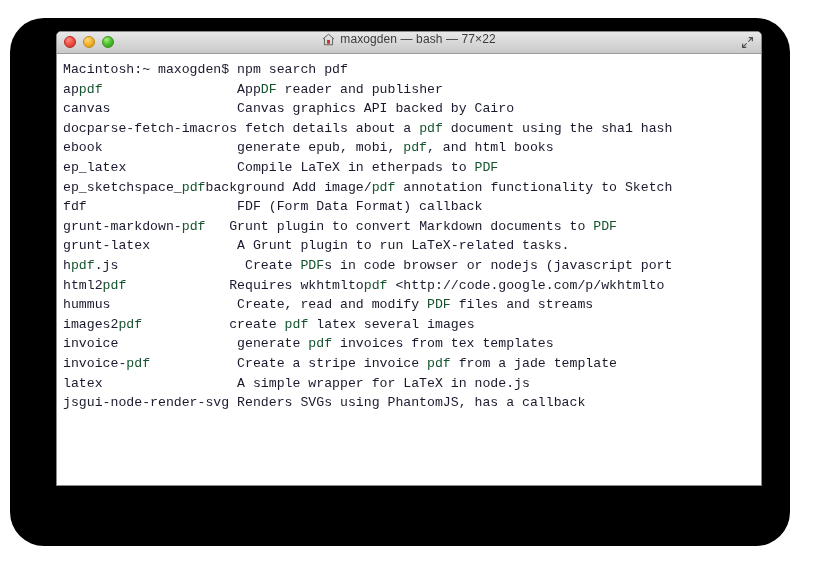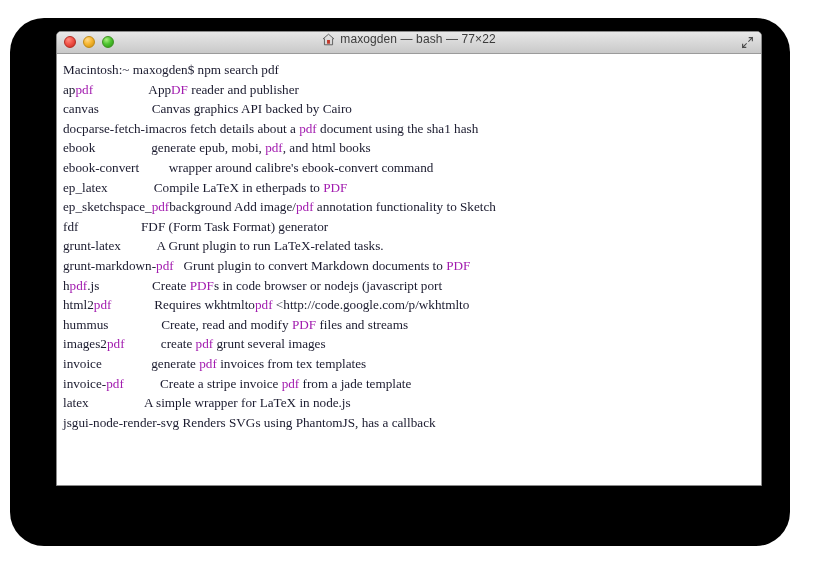--- a/index.html
+++ b/index.html
@@ -109,28 +109,28 @@
   
   #terminal-body {
     position: relative;
     padding: 6px 0 0 6px;
     background: #ffffff;
     height: 432px;
     overflow: hidden;
   }
 
   .term-line {
-    font-family: Liberation Serif, serif;
+    font-family: Liberation Mono, monospace;
     font-size: 13.2px;
     line-height: 19.6px;
     color: #1a1a2e;
     white-space: pre;
     letter-spacing: 0px;
   }
-  .hl { color: #a21caf; }
+  .hl { color: #14532d; }
 </style>
 </head>
 <body>
 
 <div id="backdrop"></div>
 
 <div id="terminal-window">
 
   <div id="titlebar">
 
@@ -157,29 +157,28 @@
       </svg>
     </div>
   </div>
 
   <div id="terminal-body">
       <div class="term-line"><span>Macintosh:~ maxogden$ npm search pdf</span></div>
       <div class="term-line"><span>ap</span><span class="hl">pdf</span><span>                 App</span><span class="hl">DF</span><span> reader and publisher</span></div>
       <div class="term-line"><span>canvas                Canvas graphics API backed by Cairo</span></div>
       <div class="term-line"><span>docparse-fetch-imacros fetch details about a </span><span class="hl">pdf</span><span> document using the sha1 hash</span></div>
       <div class="term-line"><span>ebook                 generate epub, mobi, </span><span class="hl">pdf</span><span>, and html books</span></div>
-      <div class="term-line"><span>ebook-convert         wrapper around calibre's ebook-convert command</span></div>
       <div class="term-line"><span>ep_latex              Compile LaTeX in etherpads to </span><span class="hl">PDF</span></div>
       <div class="term-line"><span>ep_sketchspace_</span><span class="hl">pdf</span><span>background Add image/</span><span class="hl">pdf</span><span> annotation functionality to Sketch</span></div>
-      <div class="term-line"><span>fdf                   FDF (Form Task Format) generator</span></div>
+      <div class="term-line"><span>fdf                   FDF (Form Data Format) callback</span></div>
+      <div class="term-line"><span>grunt-markdown-</span><span class="hl">pdf</span><span>   Grunt plugin to convert Markdown documents to </span><span class="hl">PDF</span></div>
       <div class="term-line"><span>grunt-latex           A Grunt plugin to run LaTeX-related tasks.</span></div>
-      <div class="term-line"><span>grunt-markdown-</span><span class="hl">pdf</span><span>   Grunt plugin to convert Markdown documents to </span><span class="hl">PDF</span></div>
       <div class="term-line"><span>h</span><span class="hl">pdf</span><span>.js                Create </span><span class="hl">PDF</span><span>s in code browser or nodejs (javascript port</span></div>
       <div class="term-line"><span>html2</span><span class="hl">pdf</span><span>             Requires wkhtmlto</span><span class="hl">pdf</span><span> &lt;http://code.google.com/p/wkhtmlto</span></div>
       <div class="term-line"><span>hummus                Create, read and modify </span><span class="hl">PDF</span><span> files and streams</span></div>
-      <div class="term-line"><span>images2</span><span class="hl">pdf</span><span>           create </span><span class="hl">pdf</span><span> grunt several images</span></div>
+      <div class="term-line"><span>images2</span><span class="hl">pdf</span><span>           create </span><span class="hl">pdf</span><span> latex several images</span></div>
       <div class="term-line"><span>invoice               generate </span><span class="hl">pdf</span><span> invoices from tex templates</span></div>
       <div class="term-line"><span>invoice-</span><span class="hl">pdf</span><span>           Create a stripe invoice </span><span class="hl">pdf</span><span> from a jade template</span></div>
       <div class="term-line"><span>latex                 A simple wrapper for LaTeX in node.js</span></div>
       <div class="term-line"><span>jsgui-node-render-svg Renders SVGs using PhantomJS, has a callback</span></div>
     </div>
 
 </div>
 
 </body></html>

